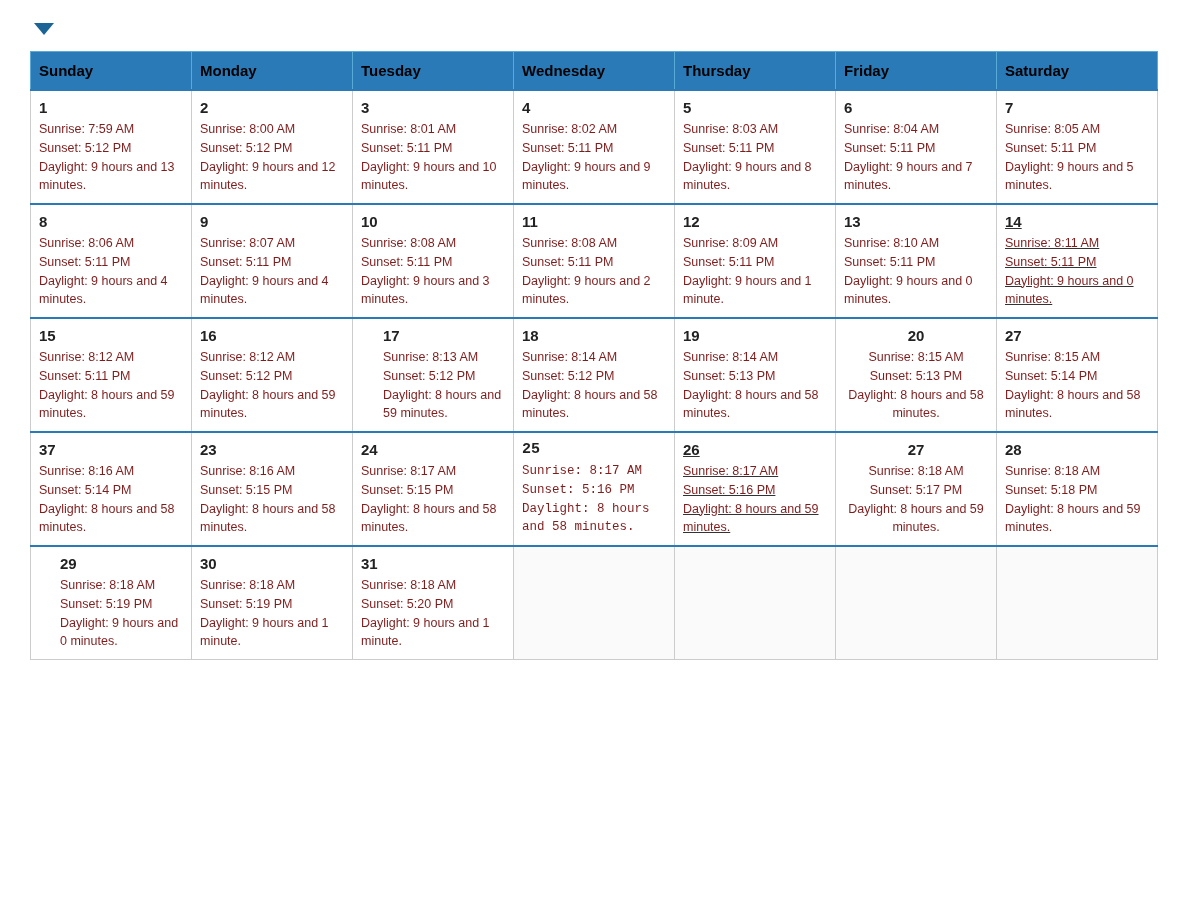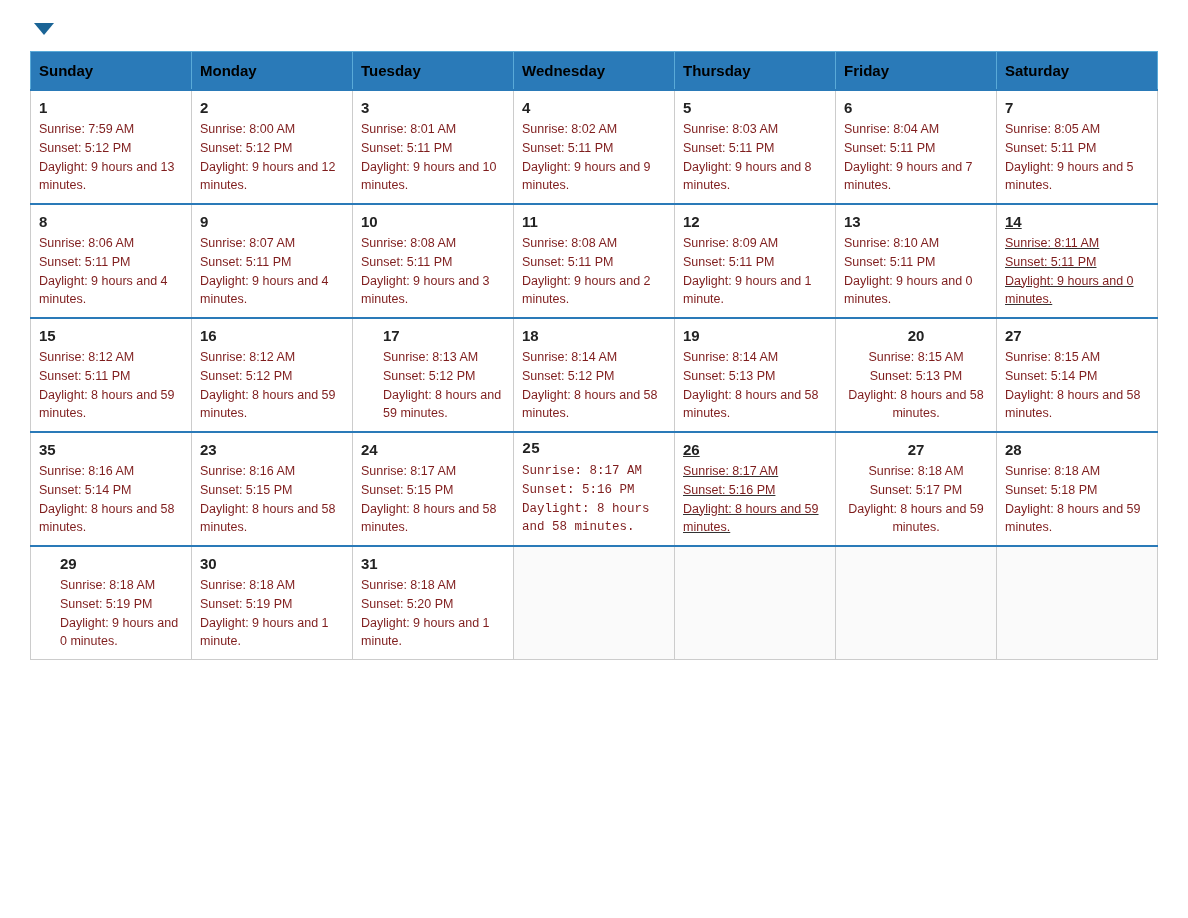--- a/index.html
+++ b/index.html
@@ -217,21 +217,21 @@
           <span class="day-number">20</span>
           <div class="day-info">Sunrise: 8:15 AM<br>Sunset: 5:13 PM<br>Daylight: 8 hours and 58 minutes.</div>
         </td>
         <td style="border-top: 2px solid rgb(42, 122, 184);">
           <span class="day-number">27</span>
           <div class="day-info">Sunrise: 8:15 AM<br>Sunset: 5:14 PM<br>Daylight: 8 hours and 58 minutes.</div>
         </td>
       </tr>
       <tr>
         <td style="border-top: 2px solid rgb(42, 122, 184);">
-          <span class="day-number">35</span>
+          <span class="day-number">37</span>
           <div class="day-info">Sunrise: 8:16 AM<br>Sunset: 5:14 PM<br>Daylight: 8 hours and 58 minutes.</div>
         </td>
         <td style="border-top: 2px solid rgb(42, 122, 184);">
           <span class="day-number">23</span>
           <div class="day-info">Sunrise: 8:16 AM<br>Sunset: 5:15 PM<br>Daylight: 8 hours and 58 minutes.</div>
         </td>
         <td style="border-top: 2px solid rgb(42, 122, 184);">
           <span class="day-number">24</span>
           <div class="day-info">Sunrise: 8:17 AM<br>Sunset: 5:15 PM<br>Daylight: 8 hours and 58 minutes.</div>
         </td>

